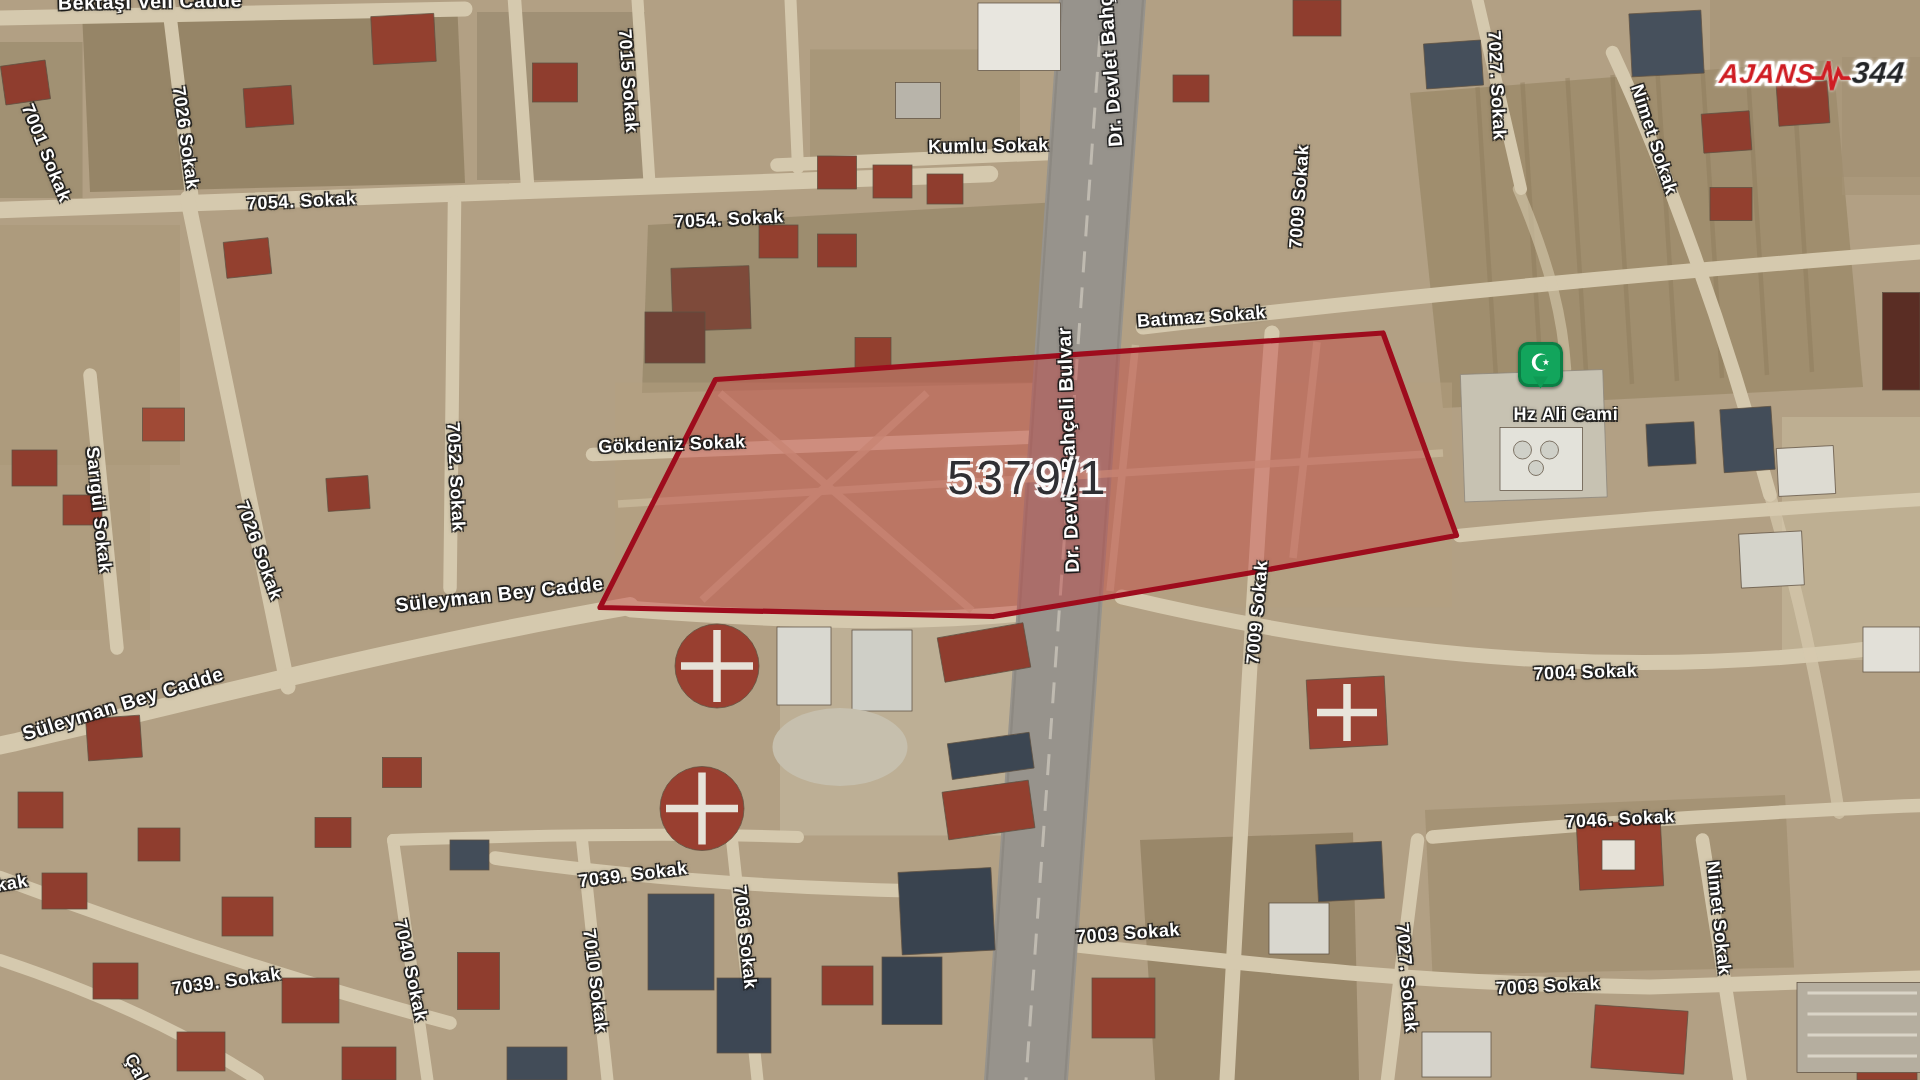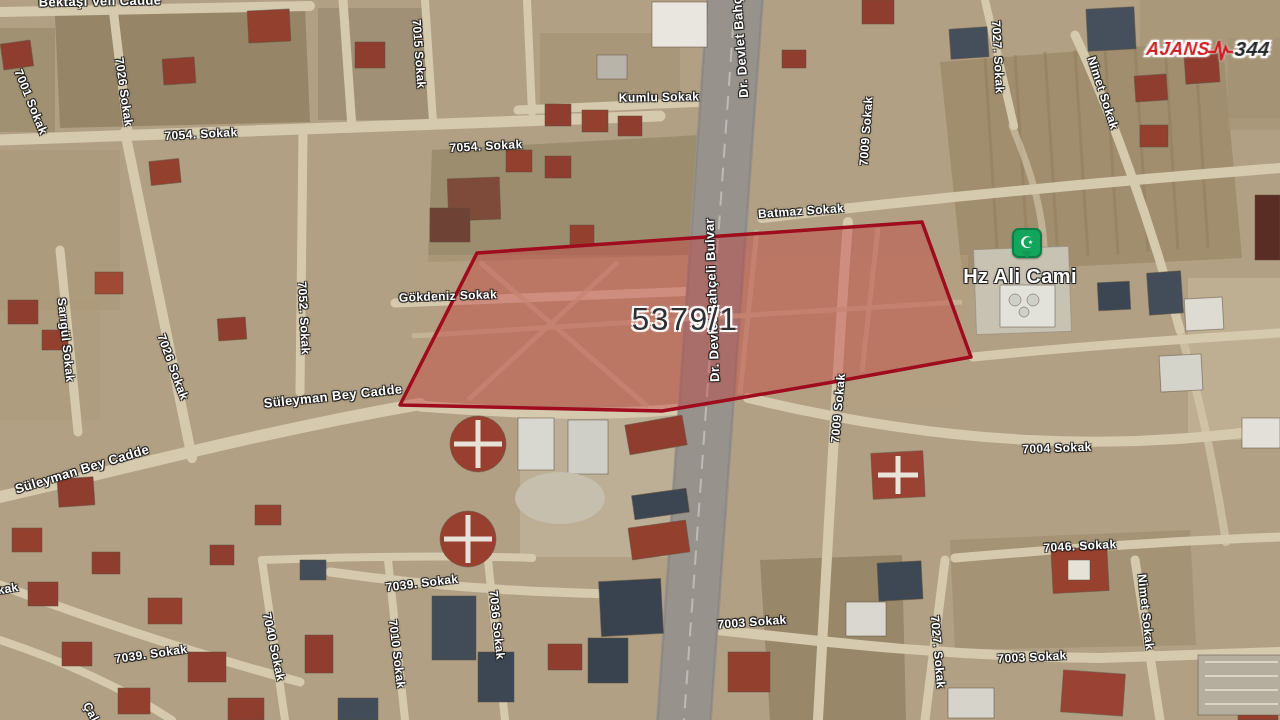--- a/index.html
+++ b/index.html
@@ -269,21 +269,21 @@
       <div class="map-label" style="left: 1032px; top: 657px; font-size: 12px; transform: translate(-50%, -50%) rotate(-3deg);">7003 Sokak</div>
       <div class="map-label" style="left: 0px; top: 590px; font-size: 12px; transform: translate(-50%, -50%) rotate(-10deg);">Sokak</div>
       <div class="map-label" style="left: 91px; top: 712px; font-size: 12px; transform: translate(-50%, -50%) rotate(62deg);">Çal</div>
     </div>
 
   <div id="parcel-label" style="left: 685px; top: 319px;">5379/1</div>
 
   <div id="poi-pin" style="left: 1027px; top: 258px; background: rgb(18, 165, 92);">
     <span class="glyph">☪</span>
   </div>
-  <div class="map-label" id="poi-label" style="font-size: 20px; transform: translate(-50%, -50%); left: 1020px; top: 276px;">Hz Ali Cami</div>
+  <div class="map-label" id="poi-label" style="font-size: 12px; transform: translate(-50%, -50%); left: 1044px; top: 276px;">Hz Ali Cami</div>
 
   <div id="logo" style="left: 1208px; top: 49px;">
     <span class="p1">AJANS</span>
     <svg width="26" height="26" viewBox="0 0 26 26">
       <polyline points="0,16 7,16 10,5 14,24 17,11 20,16 26,16" fill="none" stroke="#cf1d23" stroke-width="2.5"></polyline>
     </svg>
     <span class="p2">344</span>
   </div>
 
 </div>

